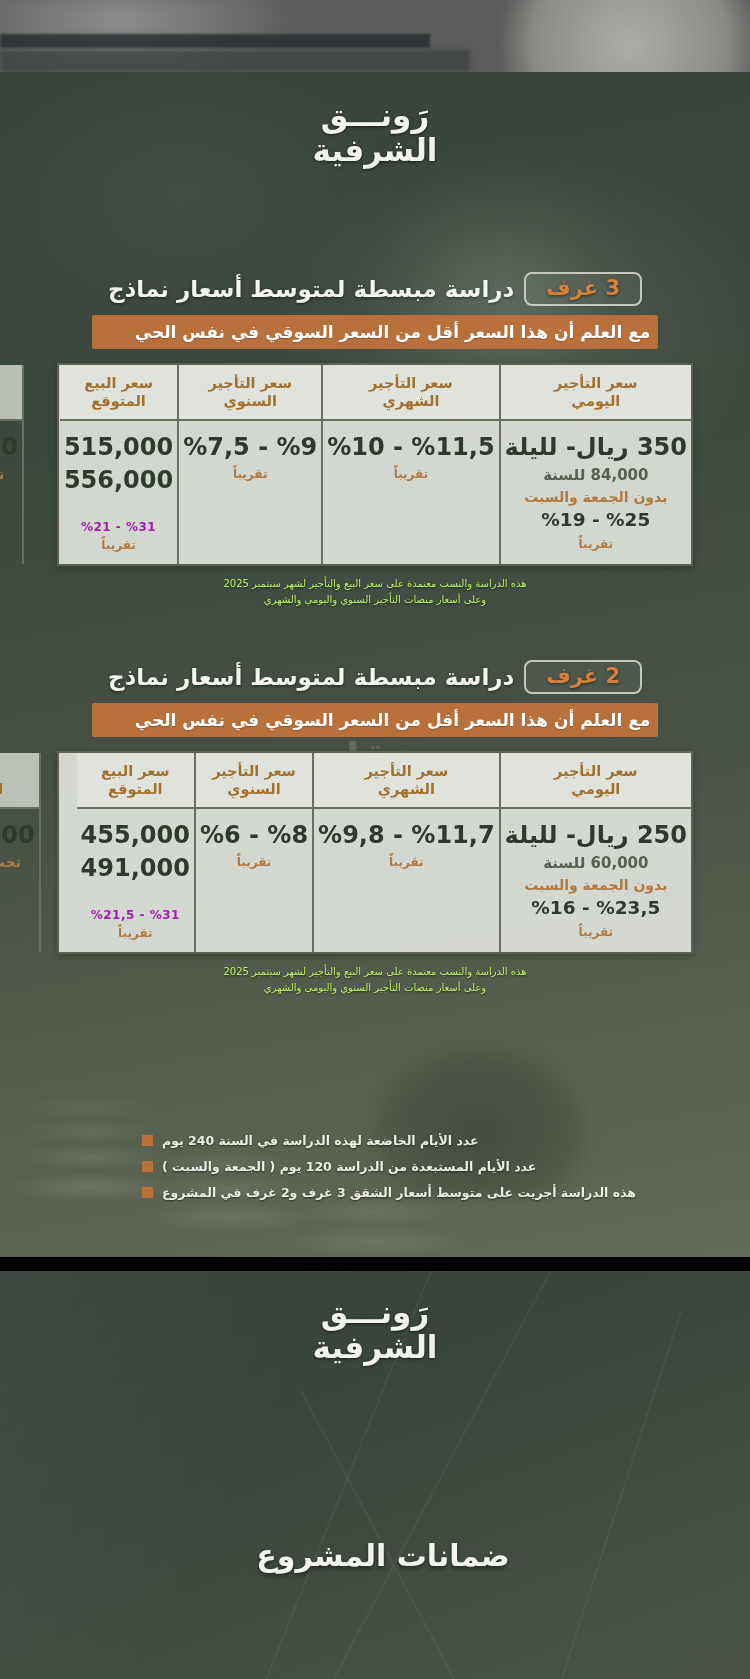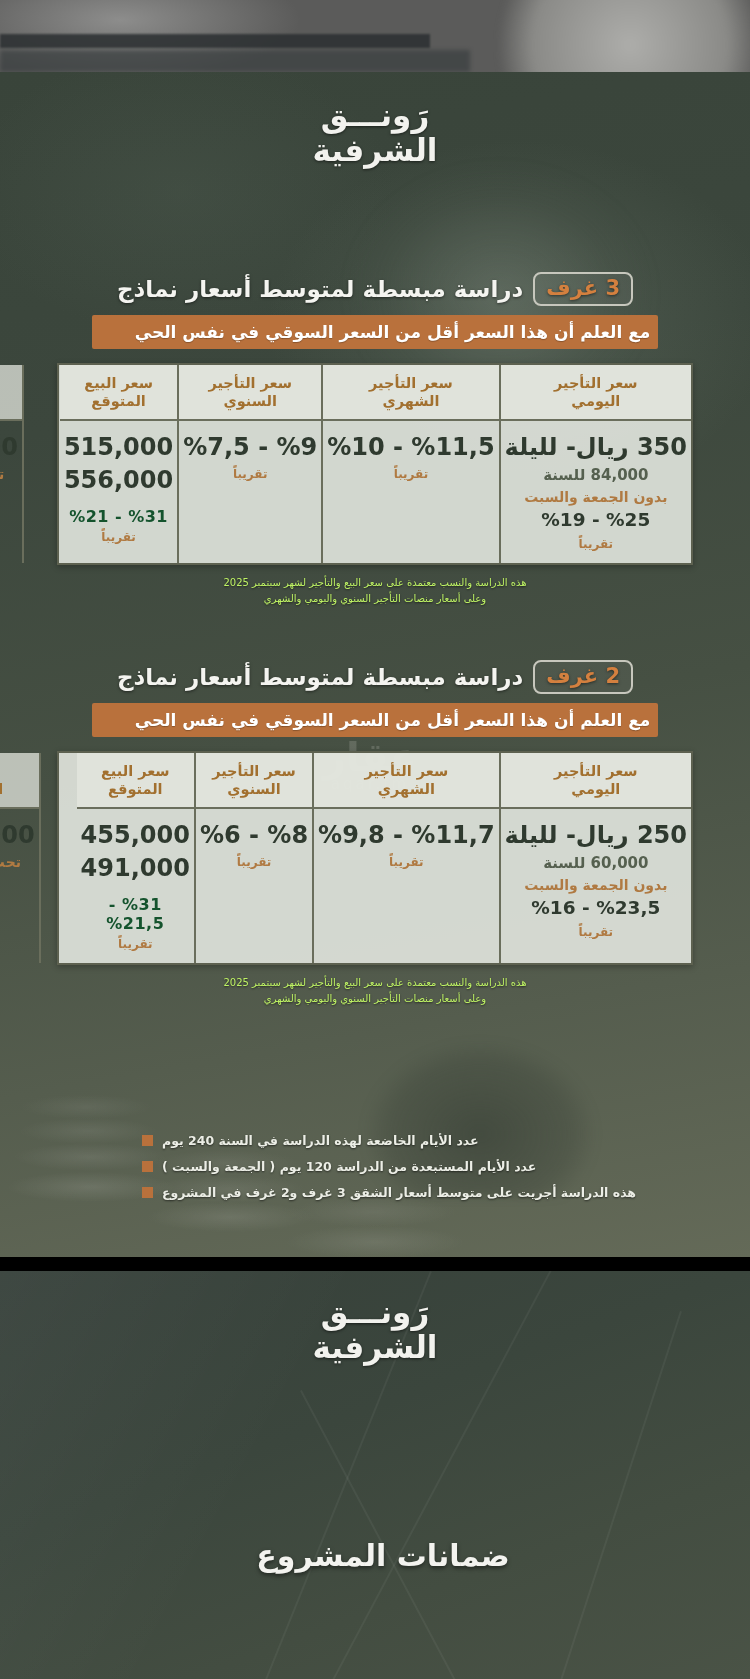--- a/index.html
+++ b/index.html
@@ -92,21 +92,21 @@
   
   .section { position:absolute; left:0; width:750px; }
   .sec-head {
     display:flex; align-items:center; justify-content:center; gap:10px;
     font-size:23px; font-weight:700; color:#f4f4f0;
     text-shadow: 0 1px 3px rgba(0,0,0,.5);
     padding: 0 40px;
   }
   .badge {
     display:inline-block; color:#d4803f; border:2px solid #c7c7bd; border-radius:8px;
-    padding:2px 11px 4px; font-size:21px; font-weight:700; line-height:1.15;
+    padding:2px 20px 4px; font-size:21px; font-weight:700; line-height:1.15;
     background: rgba(255,255,255,.05);
   }
   .sec-sub {
     margin: 9px auto 0; width: 566px; height: 34px;
     background:#b9713c; color:#ffffff; font-size:17px; font-weight:700;
     display:flex; align-items:center; justify-content:center;
     border-radius:2px; text-shadow:0 1px 1px rgba(0,0,0,.25);padding-left:35px;
   }
 
   
@@ -133,21 +133,21 @@
   }
   .col-body {
     flex:1; padding: 11px 4px 12px; text-align:center;
     display:flex; flex-direction:column; align-items:center; gap:2px;
   }
   .big { font-size:24px; font-weight:700; color:#2f3a2f; line-height:1.3; white-space:nowrap; }
   .big.sm { font-size:18.5px; }
   .mid { font-size:15px; font-weight:700; color:#55604f; line-height:1.35; }
   .small-or { font-size:14px; font-weight:700; color:#b07a42; line-height:1.35; }
   .approx { font-size:12px; font-weight:700; color:#b07a42; margin-top:2px; }
-  .pct-row { font-size:16px; font-weight:700; color:#14532d; margin-top:8px; letter-spacing:.5px; }
+  .pct-row { font-size:12px; font-weight:700; color:#a21caf; margin-top:21px; letter-spacing:.5px; }
 
   
   .foot {
     margin: 10px auto 0; width: 640px; text-align:center;
     color:#bef264; font-size:10px; font-weight:400; line-height:1.65;
     text-shadow:0 1px 2px rgba(0,0,0,.55);
   }
 
   
   .bullets { position:absolute; right:48px; top:1133px; width:560px; text-align:right; }

